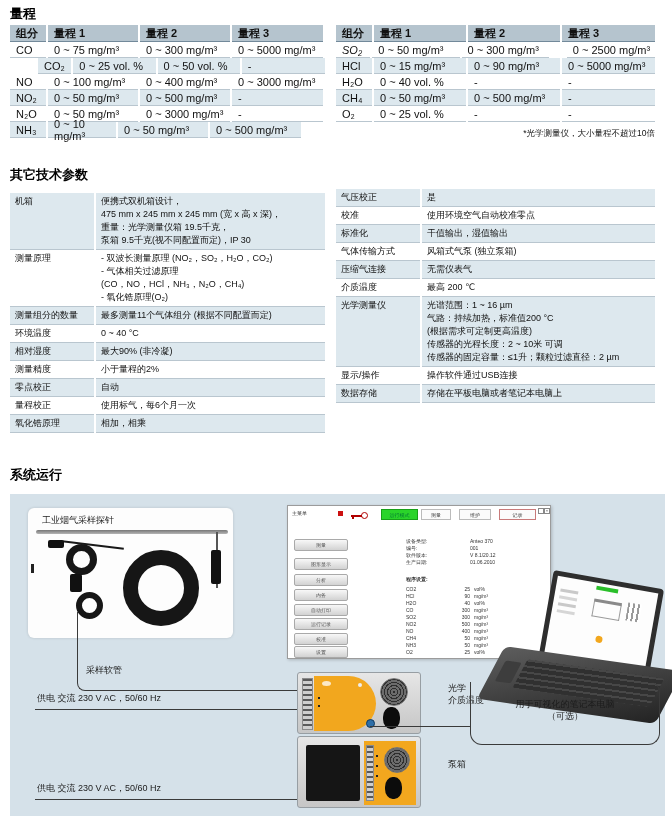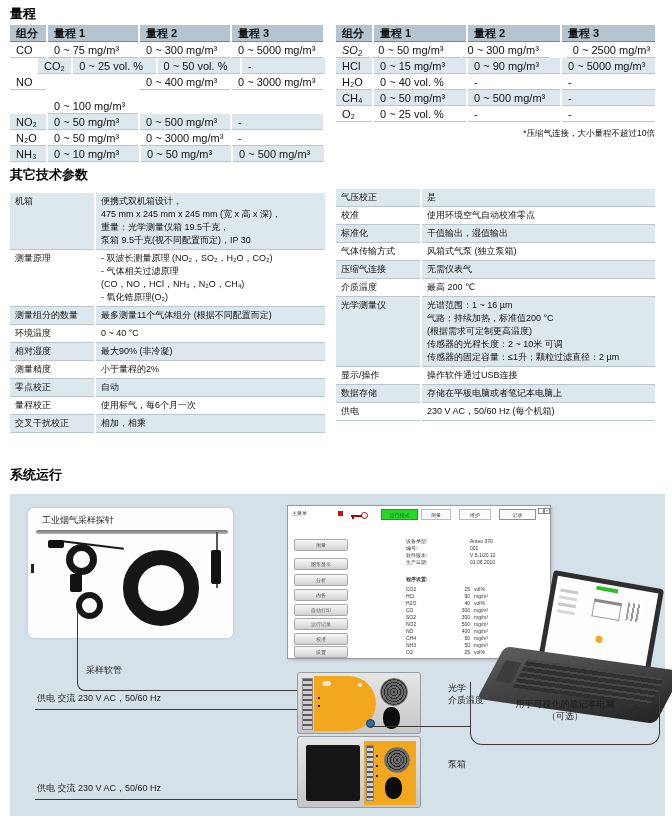--- a/index.html
+++ b/index.html
@@ -81,39 +81,39 @@
         <div class="tcell" style="width: 91px;">0 ~ 5000 mg/m³</div>
       </div>
       <div class="trow r-alt">
         <div class="tcell" style="width: 36px; margin-left: 28px;">CO₂</div>
         <div class="tcell" style="width: 90px;">0 ~ 25 vol. %</div>
         <div class="tcell" style="width: 90px;">0 ~ 50 vol. %</div>
         <div class="tcell" style="width: 91px;">-</div>
       </div>
       <div class="trow">
         <div class="tcell" style="width: 36px;">NO</div>
-        <div class="tcell" style="width: 90px; margin-top: 24px;">0 ~ 100 mg/m³</div>
+        <div class="tcell" style="width: 90px;">0 ~ 100 mg/m³</div>
         <div class="tcell" style="width: 90px;">0 ~ 400 mg/m³</div>
         <div class="tcell" style="width: 91px;">0 ~ 3000 mg/m³</div>
       </div>
       <div class="trow r-alt">
         <div class="tcell" style="width: 36px;">NO₂</div>
         <div class="tcell" style="width: 90px;">0 ~ 50 mg/m³</div>
         <div class="tcell" style="width: 90px;">0 ~ 500 mg/m³</div>
         <div class="tcell" style="width: 91px;">-</div>
       </div>
       <div class="trow">
         <div class="tcell" style="width: 36px;">N₂O</div>
         <div class="tcell" style="width: 90px;">0 ~ 50 mg/m³</div>
         <div class="tcell" style="width: 90px;">0 ~ 3000 mg/m³</div>
         <div class="tcell" style="width: 91px;">-</div>
       </div>
       <div class="trow r-alt">
         <div class="tcell" style="width: 36px;">NH₃</div>
-        <div class="tcell" style="width: 91px;">0 ~ 10 mg/m³</div>
+        <div class="tcell" style="width: 68px;">0 ~ 10 mg/m³</div>
         <div class="tcell" style="width: 90px;">0 ~ 50 mg/m³</div>
         <div class="tcell" style="width: 91px;">0 ~ 500 mg/m³</div>
       </div>
     </div>
 
   <div class="tbl" style="left:336px;top:25px;width:319px;">
       <div class="trow hdr">
         <div class="tcell" style="width: 36px;">组分</div>
         <div class="tcell" style="width: 92px;">量程 1</div>
         <div class="tcell" style="width: 92px;">量程 2</div>
@@ -144,21 +144,21 @@
         <div class="tcell" style="width: 93px;">-</div>
       </div>
       <div class="trow">
         <div class="tcell" style="width: 36px;">O₂</div>
         <div class="tcell" style="width: 92px;">0 ~ 25 vol. %</div>
         <div class="tcell" style="width: 92px;">-</div>
         <div class="tcell" style="width: 93px;">-</div>
       </div>
     </div>
 
-  <div class="footnote" style="left:336px;top:128px;width:319px;">*压缩气连接，大小量程不超过10倍</div>
+  <div class="footnote" style="left:336px;top:128px;width:319px;">*光学测量仪，大小量程不超过10倍</div>
 
   <div class="sec-title" style="left:10px;top:166px;">其它技术参数</div>
 
   <div class="tbl" style="left:10px;top:193px;width:315px;">
       <div class="prow p-alt">
         <div class="pcell plabel">机箱</div>
         <div class="pcell pvalue">便携式双机箱设计，
 475 mm x 245 mm x 245 mm (宽 x 高 x 深)，
 重量：光学测量仪箱 19.5千克，
 泵箱 9.5千克(视不同配置而定)，IP 30</div>
@@ -188,21 +188,21 @@
       </div>
       <div class="prow p-alt">
         <div class="pcell plabel">零点校正</div>
         <div class="pcell pvalue">自动</div>
       </div>
       <div class="prow">
         <div class="pcell plabel">量程校正</div>
         <div class="pcell pvalue">使用标气，每6个月一次</div>
       </div>
       <div class="prow p-alt">
-        <div class="pcell plabel">交叉干扰校正</div>
+        <div class="pcell plabel">氧化锆原理</div>
         <div class="pcell pvalue">相加，相乘</div>
       </div>
     </div>
 
   <div class="tbl" style="left:336px;top:189px;width:319px;">
       <div class="prow p-alt">
         <div class="pcell plabel">气压校正</div>
         <div class="pcell pvalue">是</div>
       </div>
       <div class="prow">
@@ -233,24 +233,20 @@
 传感器的光程长度：2 ~ 10米 可调
 传感器的固定容量：≤1升；颗粒过滤直径：2 µm</div>
       </div>
       <div class="prow">
         <div class="pcell plabel">显示/操作</div>
         <div class="pcell pvalue">操作软件通过USB连接</div>
       </div>
       <div class="prow p-alt">
         <div class="pcell plabel">数据存储</div>
         <div class="pcell pvalue">存储在平板电脑或者笔记本电脑上</div>
-      </div>
-      <div class="prow">
-        <div class="pcell plabel">供电</div>
-        <div class="pcell pvalue">230 V AC，50/60 Hz (每个机箱)</div>
       </div>
     </div>
 
   <div class="sec-title" style="left:10px;top:466px;">系统运行</div>
 
   <div id="panel">
 
     <div id="probe-box">
       <div class="lbl" style="left:14px;top:6px;">工业烟气采样探针</div>
       <div style="position:absolute;left:8px;top:22px;width:192px;height:4px;background:linear-gradient(#777,#b5b5b5);border-radius:2px;"></div>

